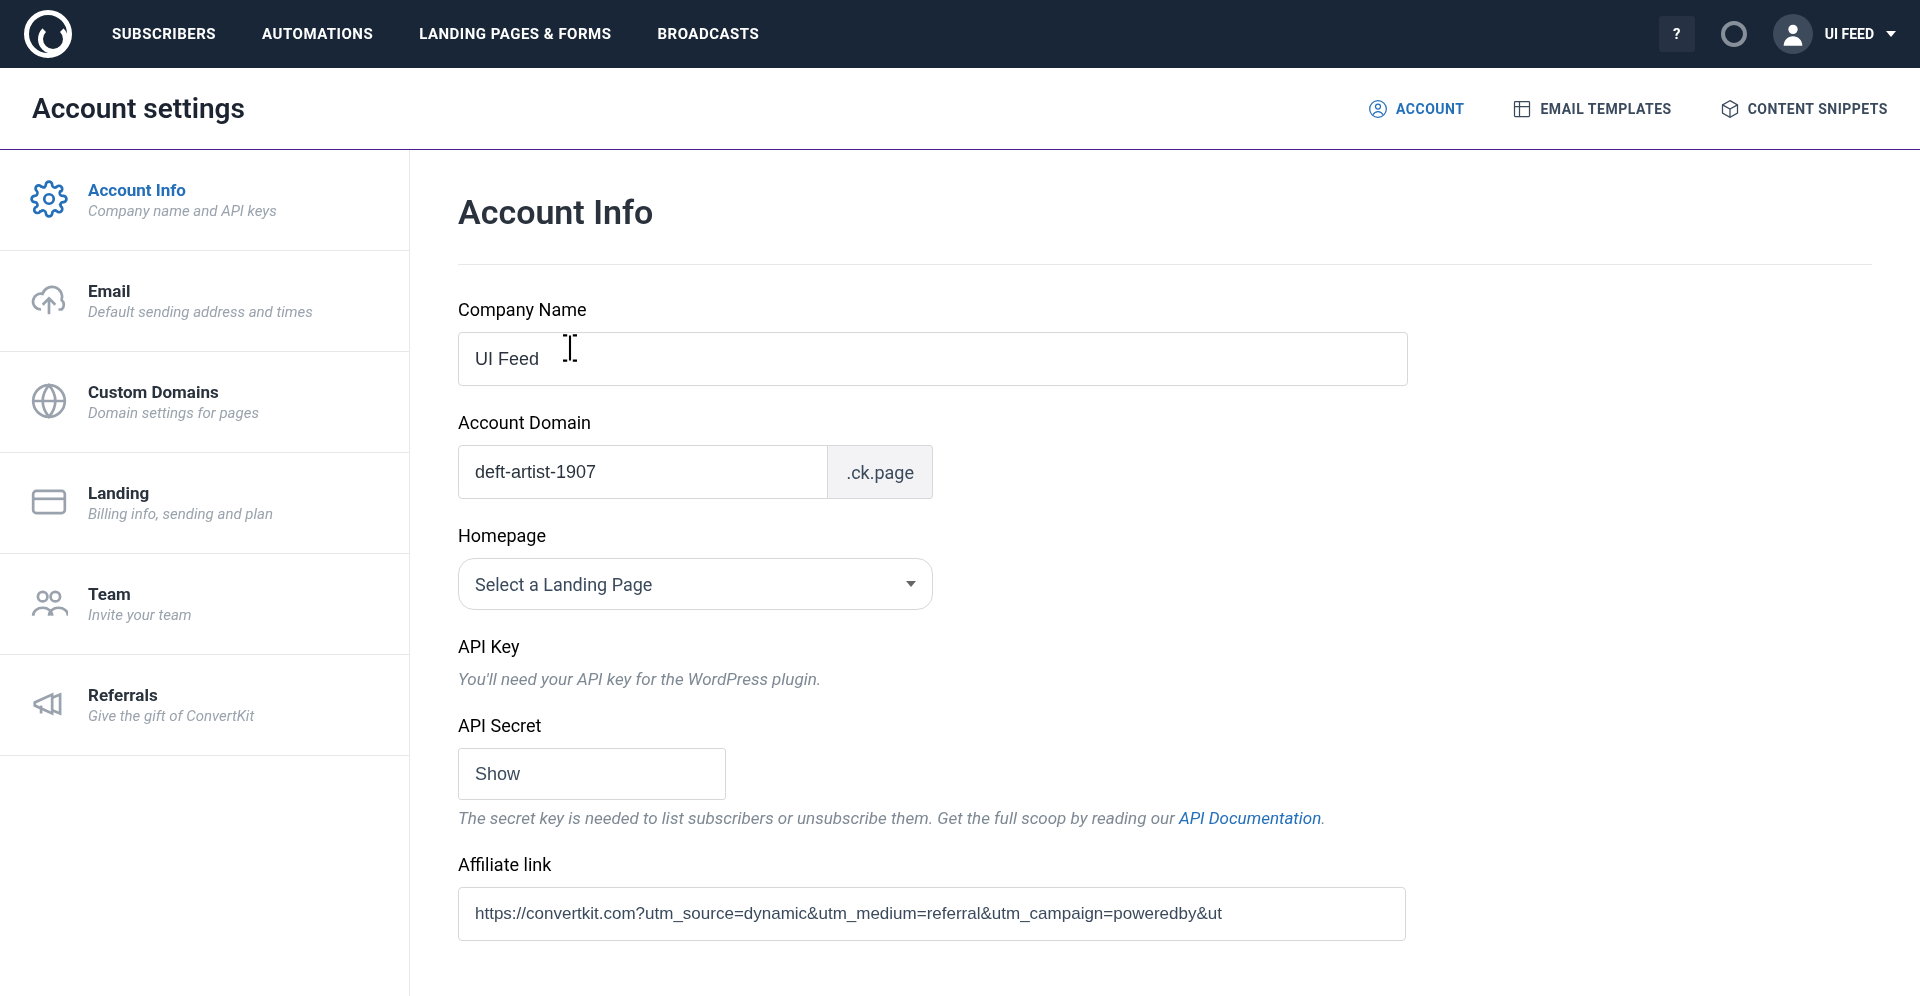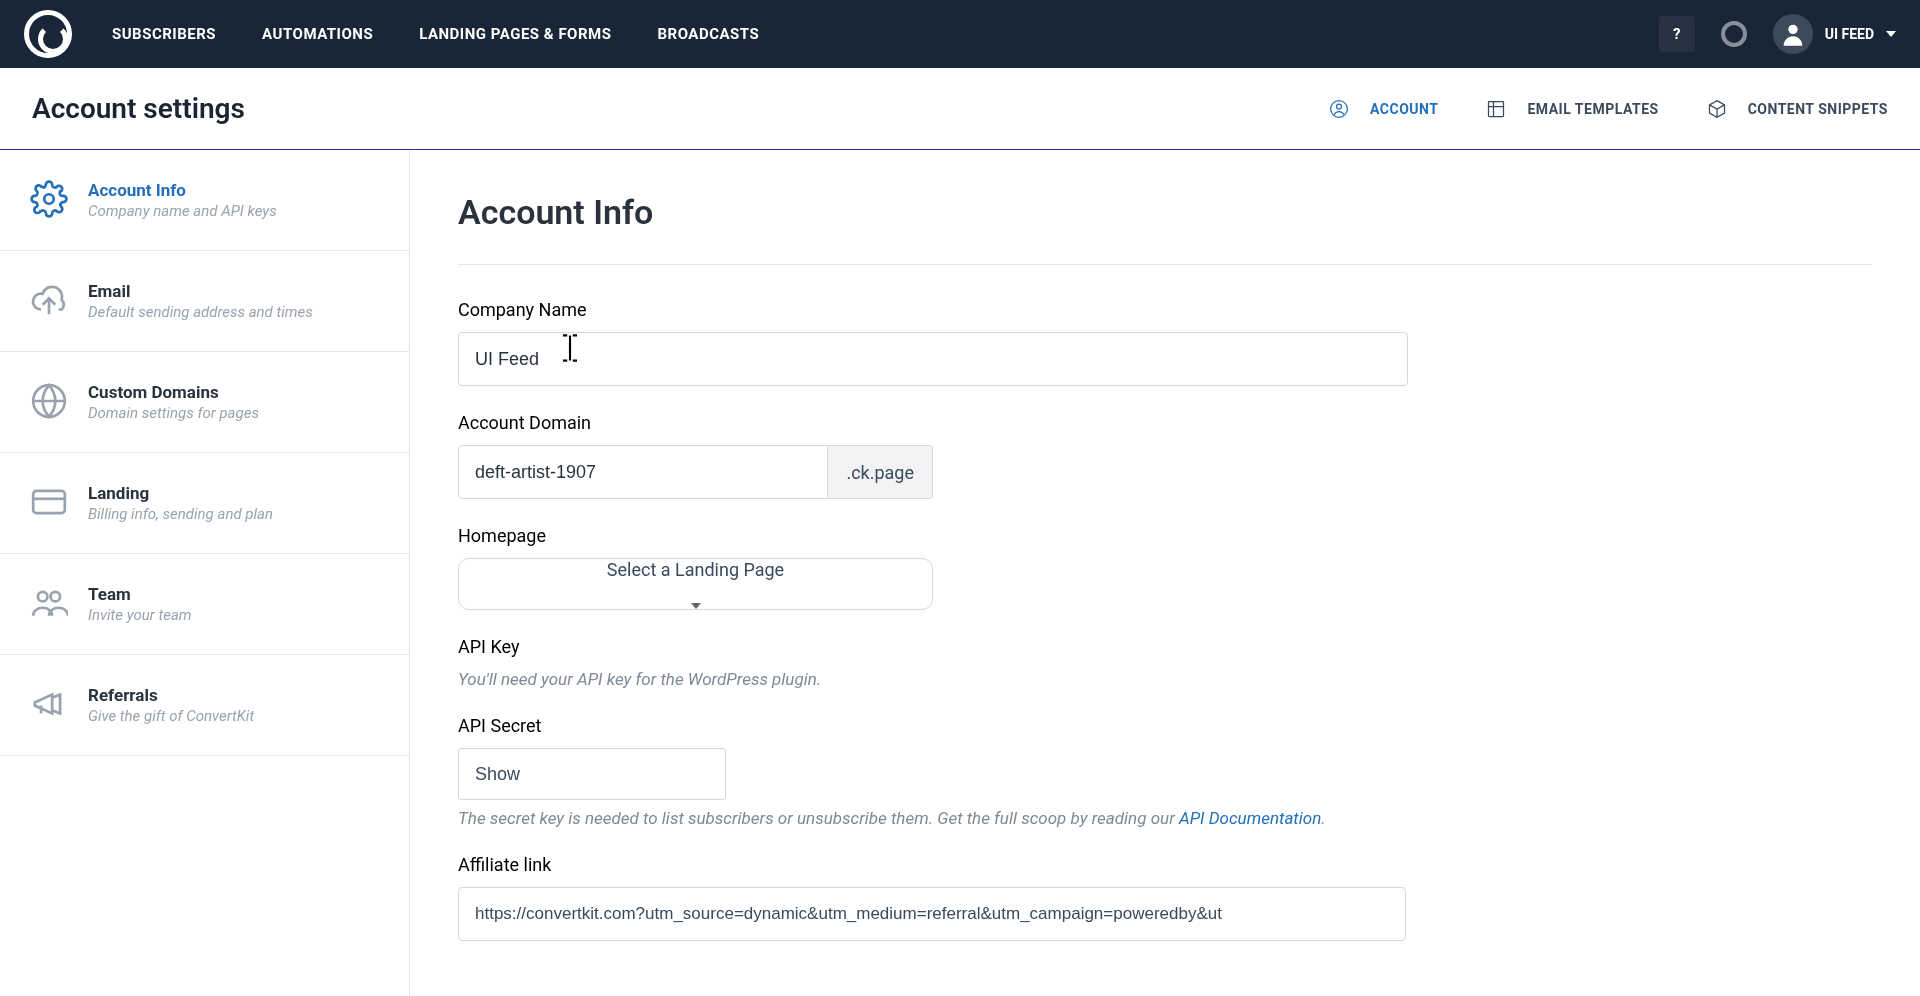--- a/index.html
+++ b/index.html
@@ -75,21 +75,21 @@
     height: 82px;
     display:flex;align-items:center;
     padding:0 32px;
     border-bottom:1px solid #4c1d95;
     justify-content:space-between;
   }
   .subhead h1{
     font-size:28px;font-weight:600;color:#1b2430;
   }
   .subtabs{display:flex;gap:48px}
-  .subtab{display:flex;align-items:center;gap:21px;font-weight:700;text-transform:uppercase;letter-spacing:.5px;font-size:14px;color:#3a4a5c;cursor:pointer}
+  .subtab{display:flex;align-items:center;gap:8px;font-weight:700;text-transform:uppercase;letter-spacing:.5px;font-size:14px;color:#3a4a5c;cursor:pointer}
   .subtab.active{color:#246fba}
   .subtab svg{width:20px;height:20px;stroke:#3a4a5c;fill:none;stroke-width:1.5}
   .subtab.active svg{stroke:#246fba}
 
   
   .layout{display:flex;height:calc(996px - 68px - 82px);}
   .sidebar{
     width:410px;
     border-right:1px solid #e8e8ea;
     background:#fff;
@@ -129,22 +129,22 @@
   .domain-row{display:flex;width:475px}
   .domain-row .input{width:100%;border-top-right-radius:0;border-bottom-right-radius:0}
   .domain-suffix{
     border:1px solid #d8d8da;border-left:none;background:#f3f3f5;
     display:flex;align-items:center;padding:11px 18px;border-radius:0 4px 4px 0;
     color:#3a4a5c;font-size:18px;
   }
 
   .select-wrap{position:relative;width:475px}
   .select{
-    width:100%;height:52px;border:1px solid #d8d8da;border-radius:11px;background:#fff;
-    display:flex;align-items:center;padding:0 16px;font-size:18px;color:#3a4a5c;cursor:pointer;justify-content:space-between;flex-direction:column;
+    width:100%;height:52px;border:1px solid #d8d8da;border-radius:16px;background:#fff;
+    display:flex;align-items:center;padding:0 16px;font-size:18px;color:#3a4a5c;cursor:pointer;justify-content:space-between;
   }
   .select .sel-caret{
     width:0;height:0;border-left:5px solid transparent;border-right:5px solid transparent;border-top:6px solid #666;
   }
 
   .show-btn{
     width:268px;height:52px;border:1px solid #d8d8da;border-radius:3px;background:#fff;font-size:18px;color:#3a4a5c;cursor:pointer;text-align:left;padding:12px 16px
   }
   .help-it{font-style:italic;color:#7e8994;font-size:17px;margin-top:8px}
   .help-it a{font-style:italic;color:#246fba;text-decoration:none;cursor:pointer}

